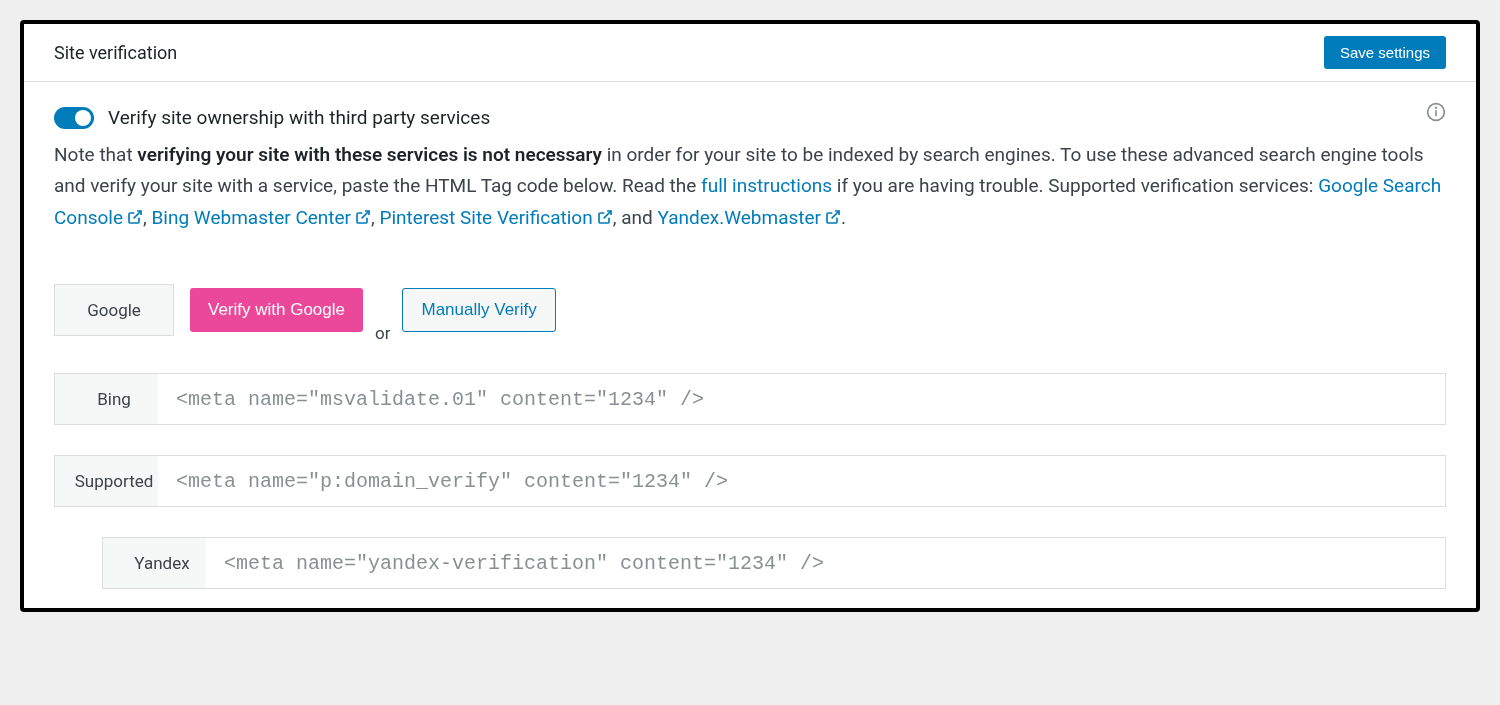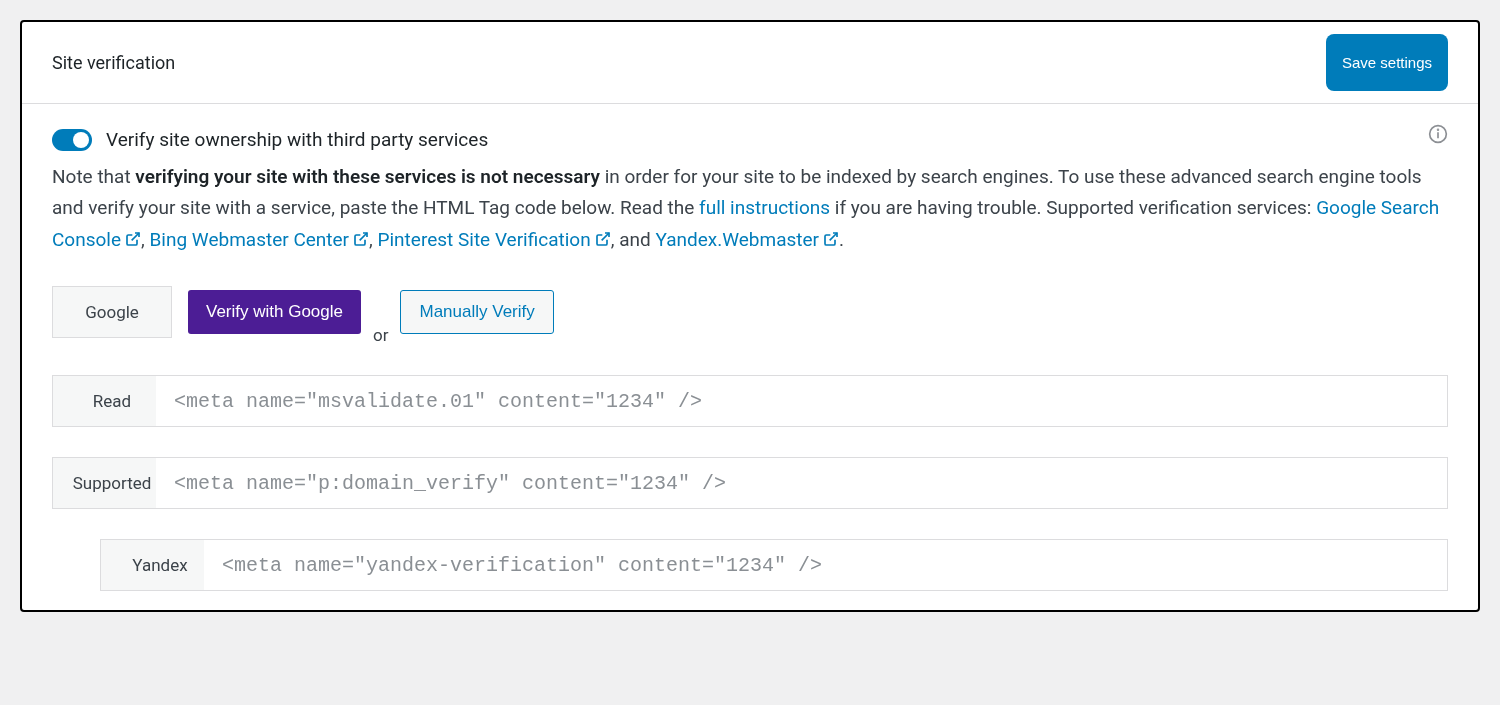--- a/index.html
+++ b/index.html
@@ -9,41 +9,41 @@
     }
     body {
       font-family: -apple-system, BlinkMacSystemFont, "Segoe UI", Roboto, Helvetica, Arial, sans-serif;
       background: #f0f0f1;
       padding: 20px;
       font-size: 15px;
       color: #3c434a;
     }
     .panel {
       background: #ffffff;
-      border: 2px solid #000000;
+      border: 4px solid #000000;
       border-radius: 4px;
     }
     .panel-header {
       display: flex;
       justify-content: space-between;
       align-items: center;
       padding: 12px 30px;
       border-bottom: 1px solid #dcdcde;
     }
     .panel-title {
       font-size: 18px;
       font-weight: 400;
       color: #1d2327;
     }
     .btn-primary {
       background: #007cba;
       color: #fff;
       border: none;
-      border-radius: 8px;
-      padding: 20px 16px;
+      border-radius: 3px;
+      padding: 8px 16px;
       font-size: 15px;
       cursor: pointer;
     }
     .panel-body {
       padding: 24px 30px 19px 30px;
       position: relative;
     }
     .info-icon {
       position: absolute;
       top: 20px;
@@ -78,21 +78,21 @@
       border-radius: 50%;
     }
     .toggle-label {
       font-size: 19px;
       color: #1d2327;
     }
     .description {
       font-size: 19px;
       line-height: 1.65;
       color: #3c434a;
-      margin-bottom: 24px;
+      margin-bottom: 44px;
     }
     .description a {
       color: #007cba;
       text-decoration: none;
     }
     .description strong {
       font-weight: 600;
       color: #1d2327;
     }
     .ext-icon {
@@ -139,21 +139,21 @@
       border-left: none;
       font-family: "SFMono-Regular", Consolas, "Liberation Mono", Menlo, monospace;
       font-size: 20px;
       color: #3c434a;
       margin-left: -16px;
     }
     .field-input::placeholder {
       color: #8a8f94;
     }
     .btn-verify {
-      background: #4c1d95;
+      background: #ec4899;
       color: #fff;
       border: none;
       border-radius: 3px;
       padding: 12px 18px;
       font-size: 17px;
       cursor: pointer;
     }
     .or-text {
       font-size: 17px;
       color: #3c434a;
@@ -224,21 +224,21 @@
     <div class="field-row">
       <div class="field-label">Google</div>
       <div class="field-content">
         <button class="btn-verify">Verify with Google</button>
         <span class="or-text">or</span>
         <button class="btn-outline">Manually Verify</button>
       </div>
     </div>
 
     <div class="field-row">
-      <div class="field-label">Read</div>
+      <div class="field-label">Bing</div>
       <input type="text" class="field-input" placeholder="&lt;meta name=&quot;msvalidate.01&quot; content=&quot;1234&quot; /&gt;" style="">
     </div>
 
     <div class="field-row">
       <div class="field-label">Supported</div>
       <input type="text" class="field-input" placeholder="&lt;meta name=&quot;p:domain_verify&quot; content=&quot;1234&quot; /&gt;" style="">
     </div>
 
     <div class="field-row">
       <div class="field-label">Yandex</div>

